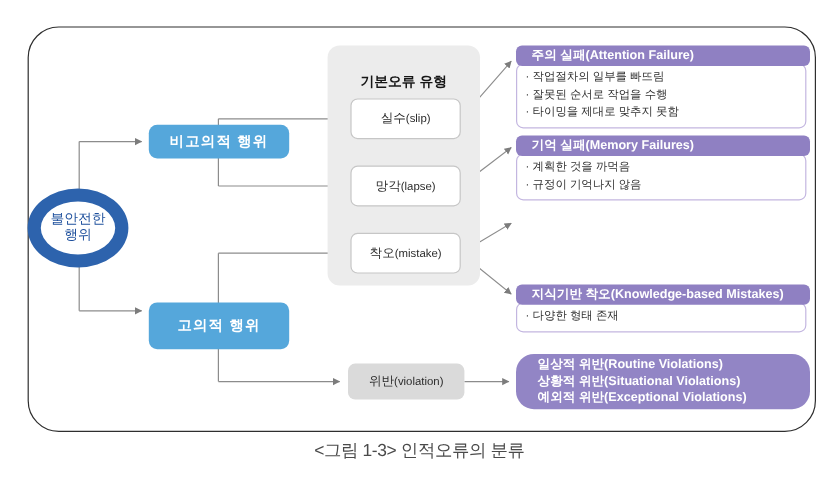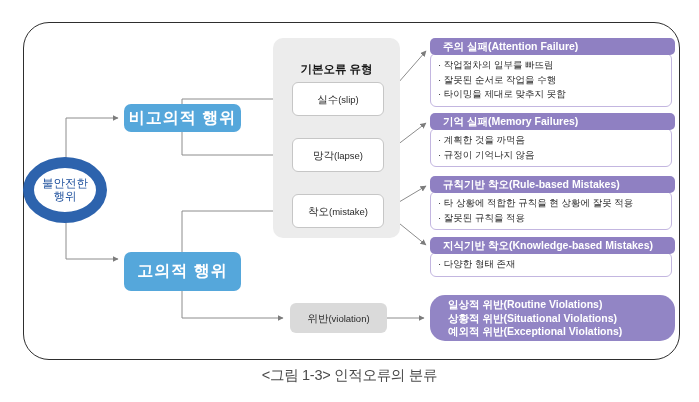--- a/index.html
+++ b/index.html
@@ -17,21 +17,21 @@
   .root-ellipse{
     position:absolute;left:23px;top:157px;width:84px;height:66px;box-sizing:border-box;
     border:11px solid #2d63ad;border-radius:50%;background:#fff;
     display:flex;align-items:center;justify-content:center;text-align:center;
   }
   .root-ellipse .lbl{font-size:11.5px;font-weight:normal;color:#1d4f9c;line-height:13px;width:58px;}
 
   
   .branch{
     position:absolute;left:124px;width:117px;background:#55a7db;border-radius:7px;
-    color:#fff;font-weight:bold;font-size:16px;letter-spacing:1px;
+    color:#fff;font-weight:bold;font-size:12px;letter-spacing:1px;
     display:flex;align-items:center;justify-content:center;
   }
   .branch.b1{top:104px;height:28px;}
   .branch.b2{top:252px;height:39px;}
 
   
   .panel{
     position:absolute;left:273px;top:38px;width:127px;height:200px;
     background:#ececec;border-radius:10px;
   }
@@ -148,27 +148,20 @@
   </div>
 
   <div class="section" style="top:113px">
     <div class="sec-header">기억 실패(Memory Failures)</div>
     <div class="sec-body">
       <div class="bullet">계획한 것을 까먹음</div>
       <div class="bullet">규정이 기억나지 않음</div>
     </div>
   </div>
 
-  <div class="section" style="top:176px">
-    <div class="sec-header">규칙기반 착오(Rule-based Mistakes)</div>
-    <div class="sec-body">
-      <div class="bullet">타 상황에 적합한 규칙을 현 상황에 잘못 적용</div>
-      <div class="bullet">잘못된 규칙을 적용</div>
-    </div>
-  </div>
 
   <div class="section" style="top:237px">
     <div class="sec-header">지식기반 착오(Knowledge-based Mistakes)</div>
     <div class="sec-body">
       <div class="bullet">다양한 형태 존재</div>
     </div>
   </div>
 
   <div class="violations-box">
     <div class="vline">일상적 위반(Routine Violations)</div>

